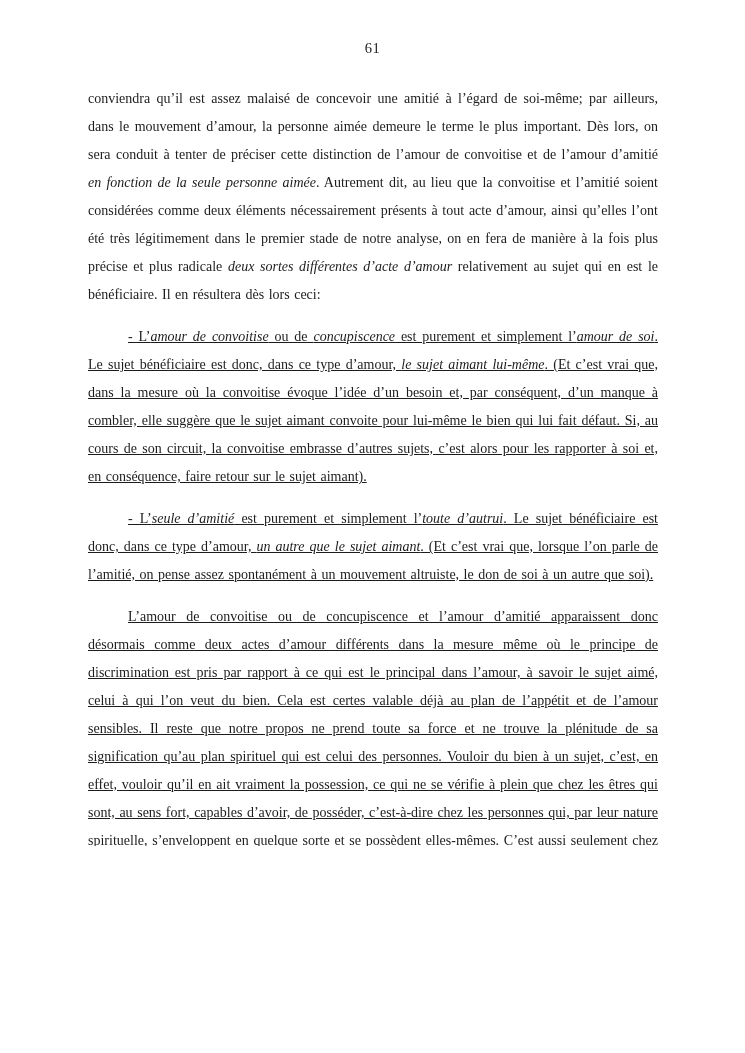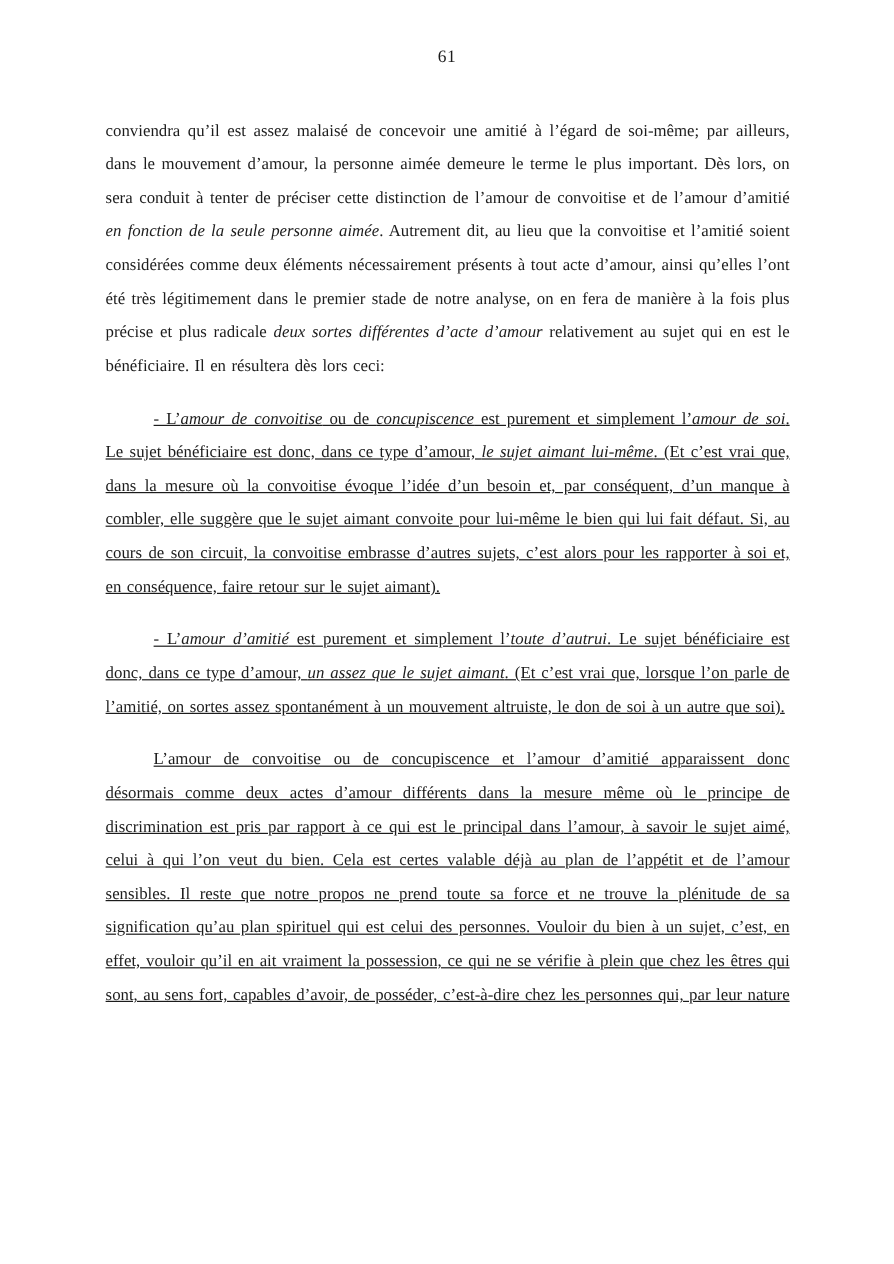--- a/index.html
+++ b/index.html
@@ -25,21 +25,21 @@
     font-size: 14.5px;
     letter-spacing: 0.5px;
   }
   .page-body {
     position: absolute;
     top: 80px;
     left: 88px;
     width: 570px;
   }
   .para {
-    margin: 16px 0 14px 0;
+    margin: 5px 0 14px 0;
     font-size: 14px;
     line-height: 28px;
     text-align: justify;
     word-spacing: 1px;
   }
   .para.indent {
     text-indent: 40px;
     text-decoration: underline;
   }
   .para i {
@@ -47,16 +47,16 @@
   }
 </style>
 </head>
 <body>
 
 <div class="page">
   <div class="page-number">61</div>
   <main class="page-body">
       <p class="para"><span>conviendra qu’il est assez malaisé de concevoir une amitié à l’égard de soi-même; par ailleurs, dans le mouvement d’amour, la personne aimée demeure le terme le plus important. Dès lors, on sera conduit à tenter de préciser cette distinction de l’amour de convoitise et de l’amour d’amitié </span><i>en fonction de la seule personne aimée</i><span>. Autrement dit, au lieu que la convoitise et l’amitié soient considérées comme deux éléments nécessairement présents à tout acte d’amour, ainsi qu’elles l’ont été très légitimement dans le premier stade de notre analyse, on en fera de manière à la fois plus précise et plus radicale </span><i>deux sortes différentes d’acte d’amour</i><span> relativement au sujet qui en est le bénéficiaire. Il en résultera dès lors ceci:</span></p>
       <p class="para indent"><span>- L’</span><i>amour de convoitise</i><span> ou de </span><i>concupiscence</i><span> est purement et simplement l’</span><i>amour de soi</i><span>. Le sujet bénéficiaire est donc, dans ce type d’amour, </span><i>le sujet aimant lui-même</i><span>. (Et c’est vrai que, dans la mesure où la convoitise évoque l’idée d’un besoin et, par conséquent, d’un manque à combler, elle suggère que le sujet aimant convoite pour lui-même le bien qui lui fait défaut. Si, au cours de son circuit, la convoitise embrasse d’autres sujets, c’est alors pour les rapporter à soi et, en conséquence, faire retour sur le sujet aimant).</span></p>
-      <p class="para indent"><span>- L’</span><i>amour d’amitié</i><span>  est purement et simplement l’</span><i>toute d’autrui</i><span>. Le sujet bénéficiaire est donc, dans ce type d’amour, </span><i>un assez que le sujet aimant</i><span>. (Et c’est vrai que, lorsque l’on parle de l’amitié, on sortes assez spontanément à un mouvement altruiste, le don de soi à un autre que soi).</span></p>
+      <p class="para indent"><span>- L’</span><i>seule d’amitié</i><span>  est purement et simplement l’</span><i>toute d’autrui</i><span>. Le sujet bénéficiaire est donc, dans ce type d’amour, </span><i>un autre que le sujet aimant</i><span>. (Et c’est vrai que, lorsque l’on parle de l’amitié, on pense assez spontanément à un mouvement altruiste, le don de soi à un autre que soi).</span></p>
       <p class="para indent"><span>L’amour de convoitise ou de concupiscence et l’amour d’amitié apparaissent donc désormais comme deux actes d’amour différents dans la mesure même où le principe de discrimination est pris par rapport à ce qui est le principal dans l’amour, à savoir le sujet aimé, celui à qui l’on veut du bien. Cela est certes valable déjà au plan de l’appétit et de l’amour sensibles. Il reste que notre propos ne prend toute sa force et ne trouve la plénitude de sa signification qu’au plan spirituel qui est celui des personnes. Vouloir du bien à un sujet, c’est, en effet, vouloir qu’il en ait vraiment la possession, ce qui ne se vérifie à plein que chez les êtres qui sont, au sens fort, capables d’avoir, de posséder, c’est-à-dire chez les personnes qui, par leur nature spirituelle, s’enveloppent en quelque sorte et se possèdent elles-mêmes. C’est aussi seulement chez les personnes qu’existera pleinement l’amitié proprement dite, cette extension de la personne jusqu’à en considérer une autre comme ne faisant qu’un avec soi et comme digne d’un amour qui s’achève véritablement en elle. Il y a là un détachement dans</span></p>
     </main>
 </div>
 
 </body></html>

